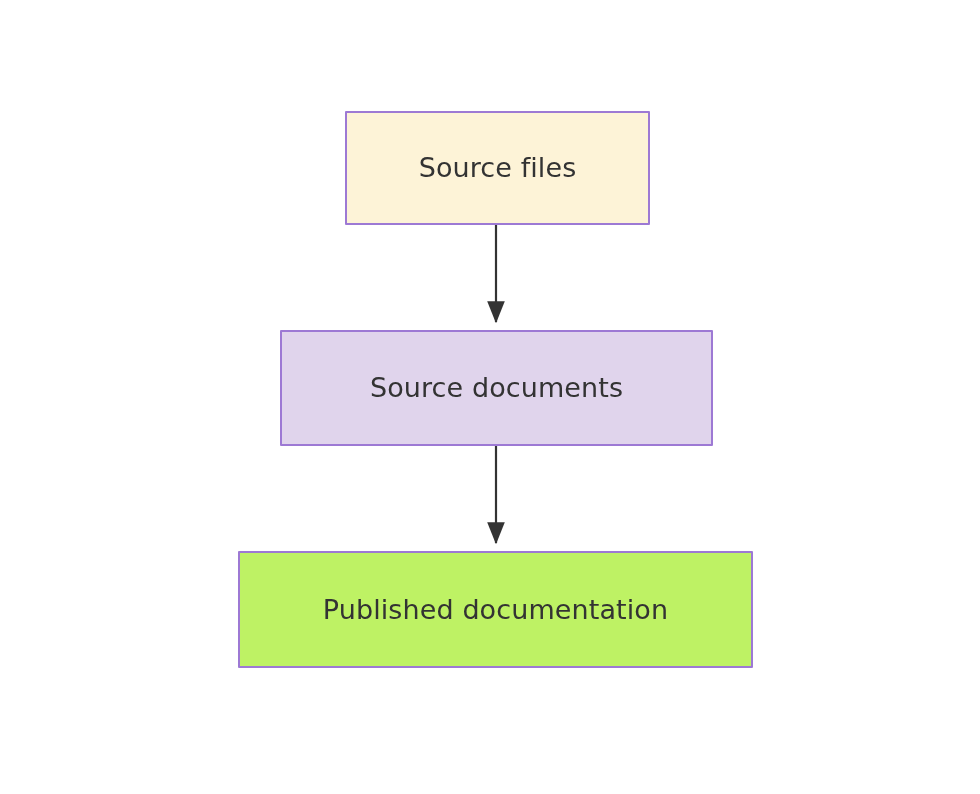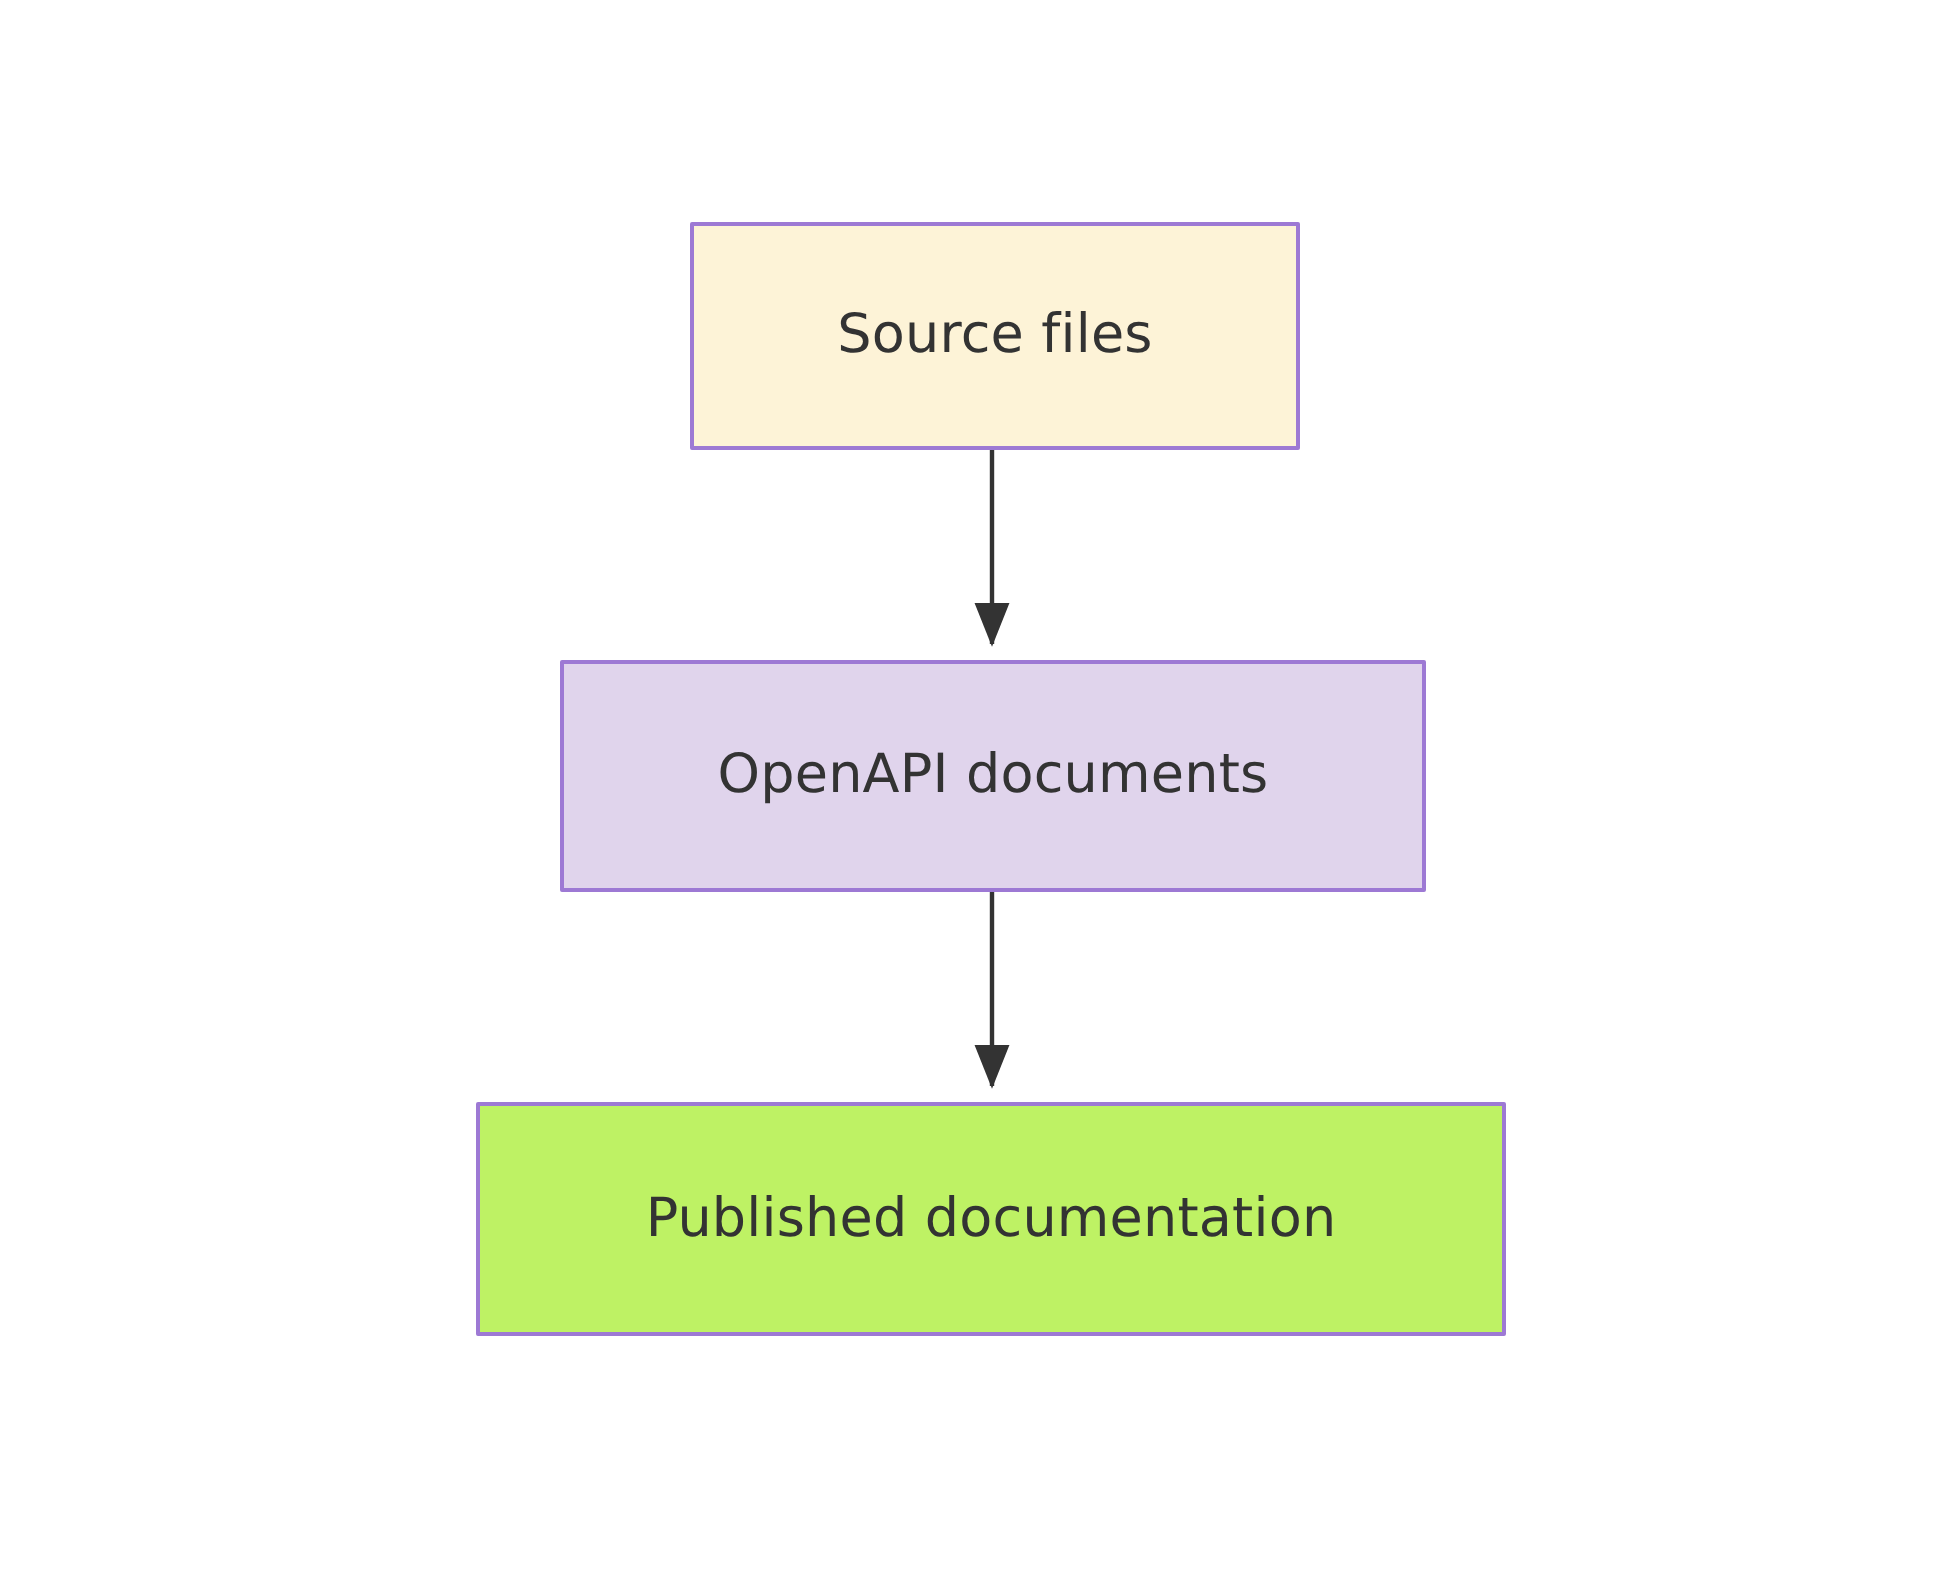--- a/index.html
+++ b/index.html
@@ -87,20 +87,20 @@
     <line x1="496" y1="225" x2="496" y2="322" stroke="#333333" stroke-width="2.2" marker-end="url(#arrowhead-solid)"></line>
 
     <line x1="496" y1="446" x2="496" y2="543" stroke="#333333" stroke-width="2.2" marker-end="url(#arrowhead-solid)"></line>
   </svg>
 
   <div class="flow-node" id="node-source-files" style="background: rgb(253, 243, 215); border-color: rgb(157, 121, 212);">
     <span class="node-label" style="color: rgb(51, 51, 51);">Source files</span>
   </div>
 
   <div class="flow-node" id="node-openapi-documents" style="background: rgb(224, 212, 236); border-color: rgb(157, 121, 212);">
-    <span class="node-label" style="color: rgb(51, 51, 51);">OpenAPI documents</span>
+    <span class="node-label" style="color: rgb(51, 51, 51);">Source documents</span>
   </div>
 
   <div class="flow-node" id="node-published-documentation" style="background: #bef264; border-color: rgb(157, 121, 212);">
     <span class="node-label" style="color: rgb(51, 51, 51);">Published documentation</span>
   </div>
 
 </div>
 
 </body></html>

